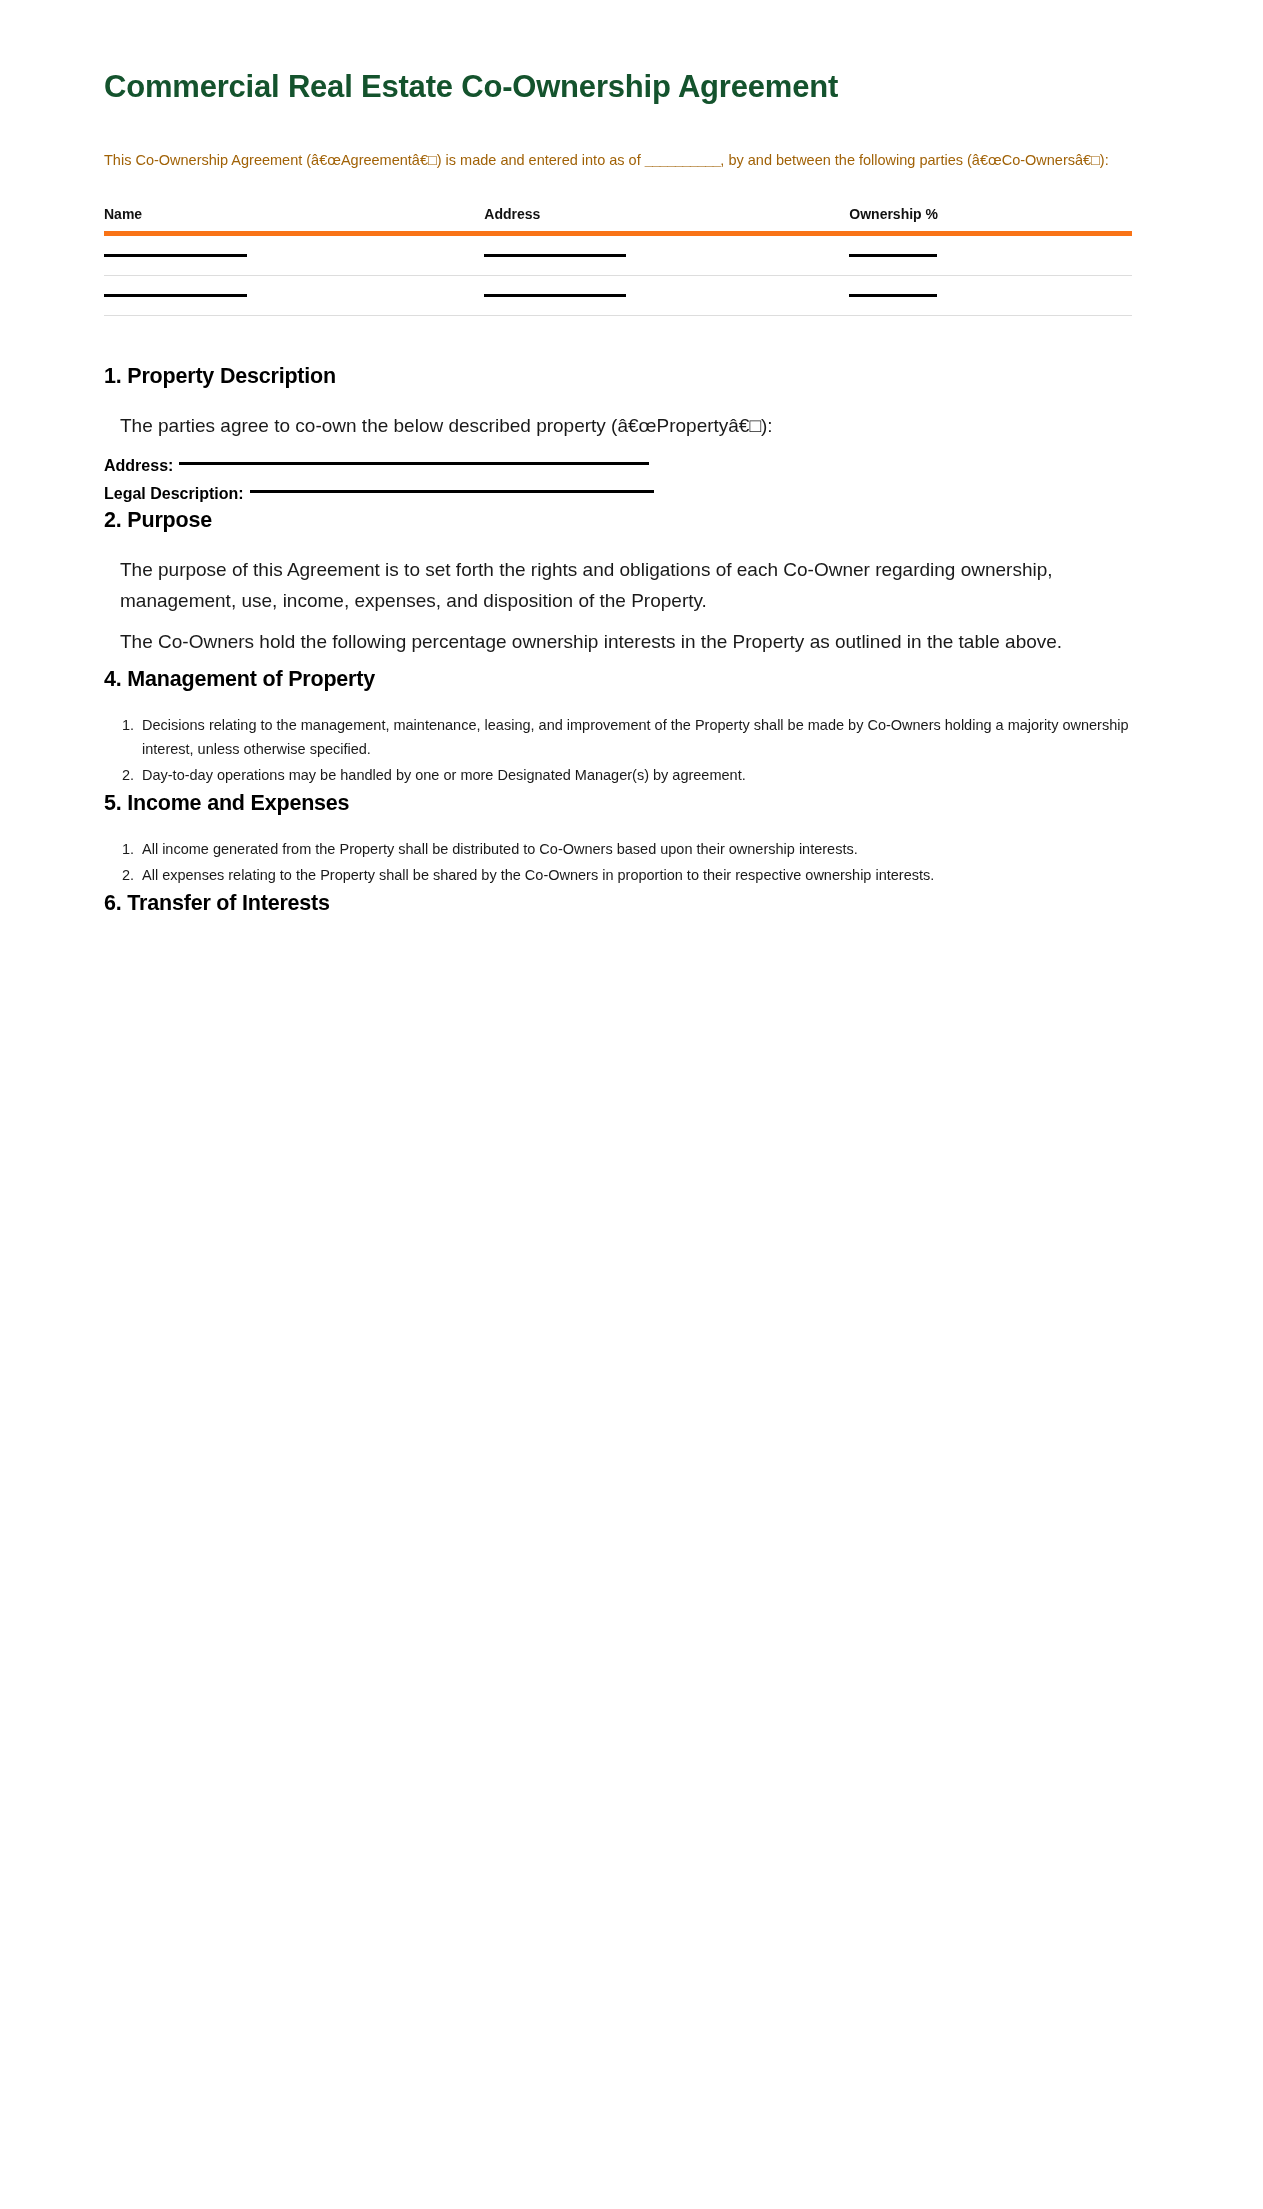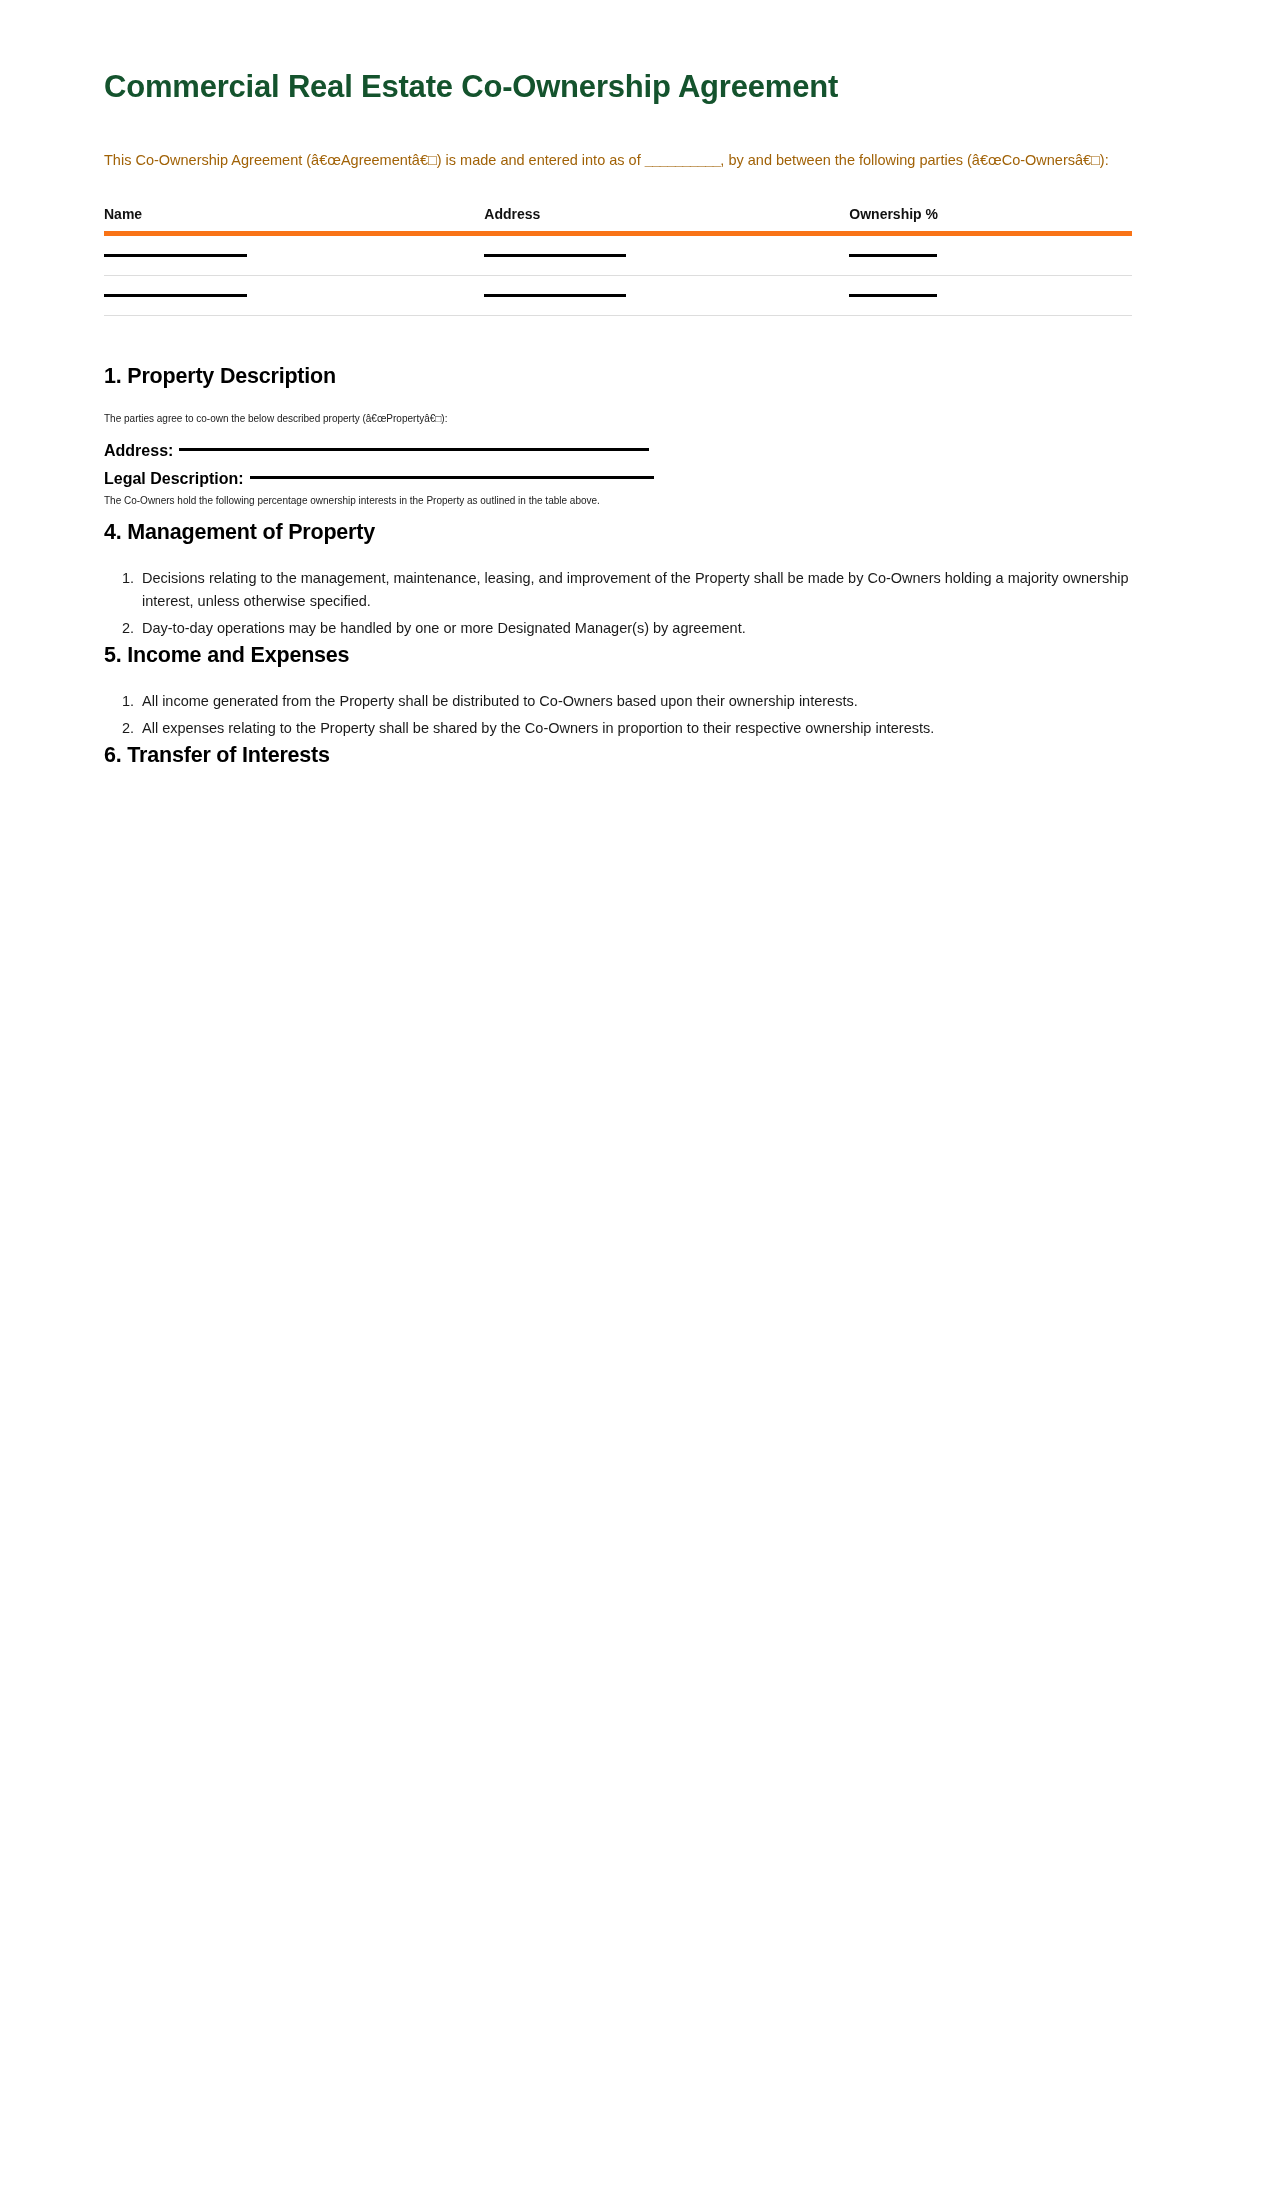--- a/index.html
+++ b/index.html
@@ -77,23 +77,23 @@
 
   h2.section {
     font-size: 21.5px;
     font-weight: bold;
     color: #000000;
     margin: 46px 0 22px 0;
     letter-spacing: -0.2px;
   }
   h2.section:first-of-type { margin-top: 0; }
   p.body {
-    font-size: 10px;
+    font-size: 19px;
     line-height: 1.62;
-    margin: 0 0 10px 0;
+    margin: 0 0 10px 16px;
     max-width: 1020px;
     color: #1a1a1a;
   }
   .field-line {
     font-size: 16px;
     line-height: 1.75;
     margin: 0;
     color: #111111;
     white-space: nowrap;
   }
@@ -163,20 +163,24 @@
     </tbody>
   </table>
 
   <section>
     <h2 class="section">1. Property Description</h2>
     <p class="body">The parties agree to co-own the below described property (â€œPropertyâ€□):</p>
     <p class="field-line"><span class="label">Address:</span><span class="field-rule fr-address"></span></p>
     <p class="field-line"><span class="label">Legal Description:</span><span class="field-rule fr-legal"></span></p>
   </section>
 
+  <section>
+    <h2 class="section">2. Purpose</h2>
+    <p class="body">The purpose of this Agreement is to set forth the rights and obligations of each Co-Owner regarding ownership, management, use, income, expenses, and disposition of the Property.</p>
+  </section>
 
   <section>
     <p class="body">The Co-Owners hold the following percentage ownership interests in the Property as outlined in the table above.</p>
   </section>
 
   <section>
     <h2 class="section">4. Management of Property</h2>
     <ol class="numbered">
       <li>Decisions relating to the management, maintenance, leasing, and improvement of the Property shall be made by Co-Owners holding a majority ownership interest, unless otherwise specified.</li>
       <li>Day-to-day operations may be handled by one or more Designated Manager(s) by agreement.</li>

